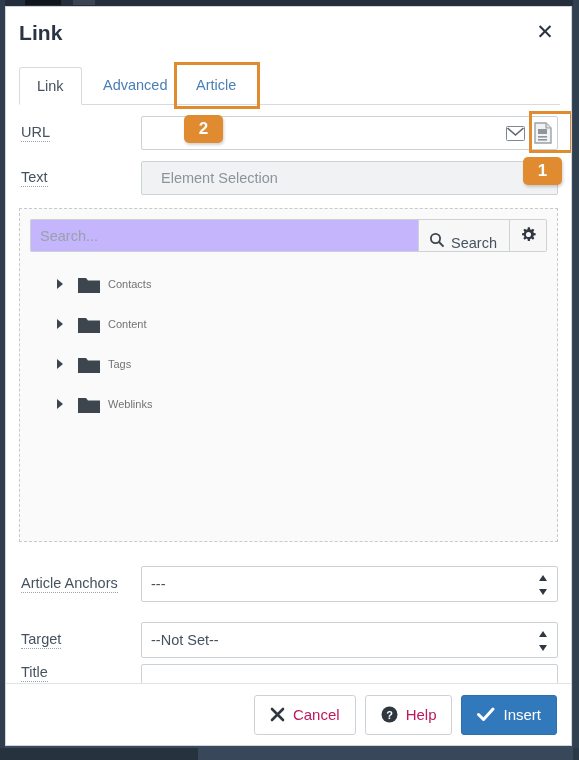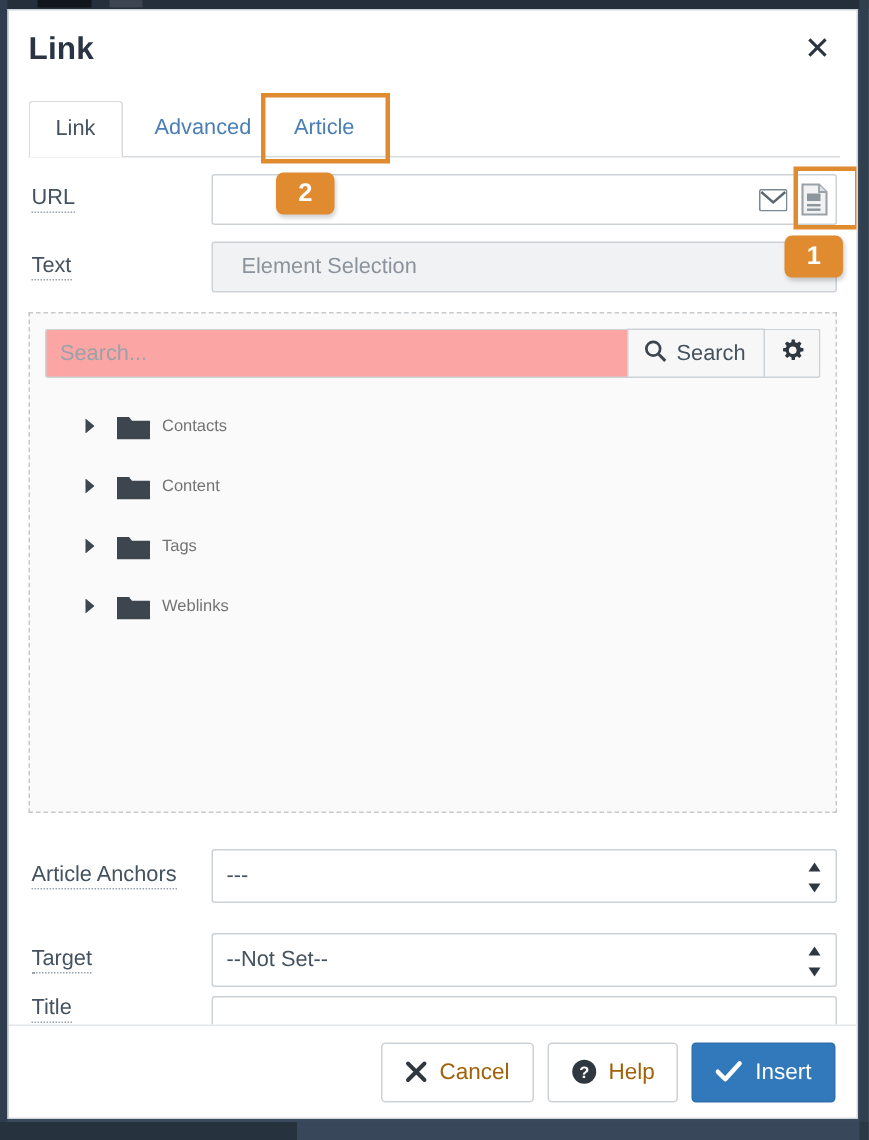--- a/index.html
+++ b/index.html
@@ -250,40 +250,40 @@
   .search-input {
     flex: 1;
     height: 33px;
     box-sizing: border-box;
     border: 1px solid #cdd2d7;
     border-right: none;
     border-radius: 2px 0 0 2px;
     padding: 0 9px;
     font-size: 14.5px;
     color: #45525f;
-    background: #fca5a5;
+    background: #c4b5fd;
     font-family: "Liberation Sans", sans-serif;
     outline: none;
   }
   .search-input::placeholder { color: #9aa1a8; opacity: 1; }
   .search-btn, .options-btn {
     height: 33px;
     box-sizing: border-box;
     border: 1px solid #cdd2d7;
     background: #f7f7f7;
     color: #45525f;
     font-size: 14.5px;
     display: flex;
     align-items: center;
     justify-content: center;
     gap: 6px;
     cursor: pointer;
     font-family: "Liberation Sans", sans-serif;
   }
-  .search-btn { padding: 0 12px 0 10px; }
+  .search-btn { padding: 0 12px 0 10px; align-items: flex-end; }
   .options-btn { width: 37px; border-left: none; border-radius: 0 2px 2px 0; }
 
   .tree-list {
     margin-top: 12px;
   }
   .tree-item {
     display: flex;
     align-items: center;
     height: 40px;
     padding-left: 22px;
@@ -371,21 +371,21 @@
     gap: 9px;
     padding-right: 14px;
     box-sizing: border-box;
     background: #fff;
   }
   .btn {
     height: 38px;
     border: 1px solid #cdd2d7;
     border-radius: 3px;
     background: #fff;
-    color: #a16207;
+    color: #be185d;
     font-size: 15px;
     display: flex;
     align-items: center;
     gap: 8px;
     padding: 0 15px;
     cursor: pointer;
     font-family: "Liberation Sans", sans-serif;
   }
   .btn.primary {
     background: #3279bc;

